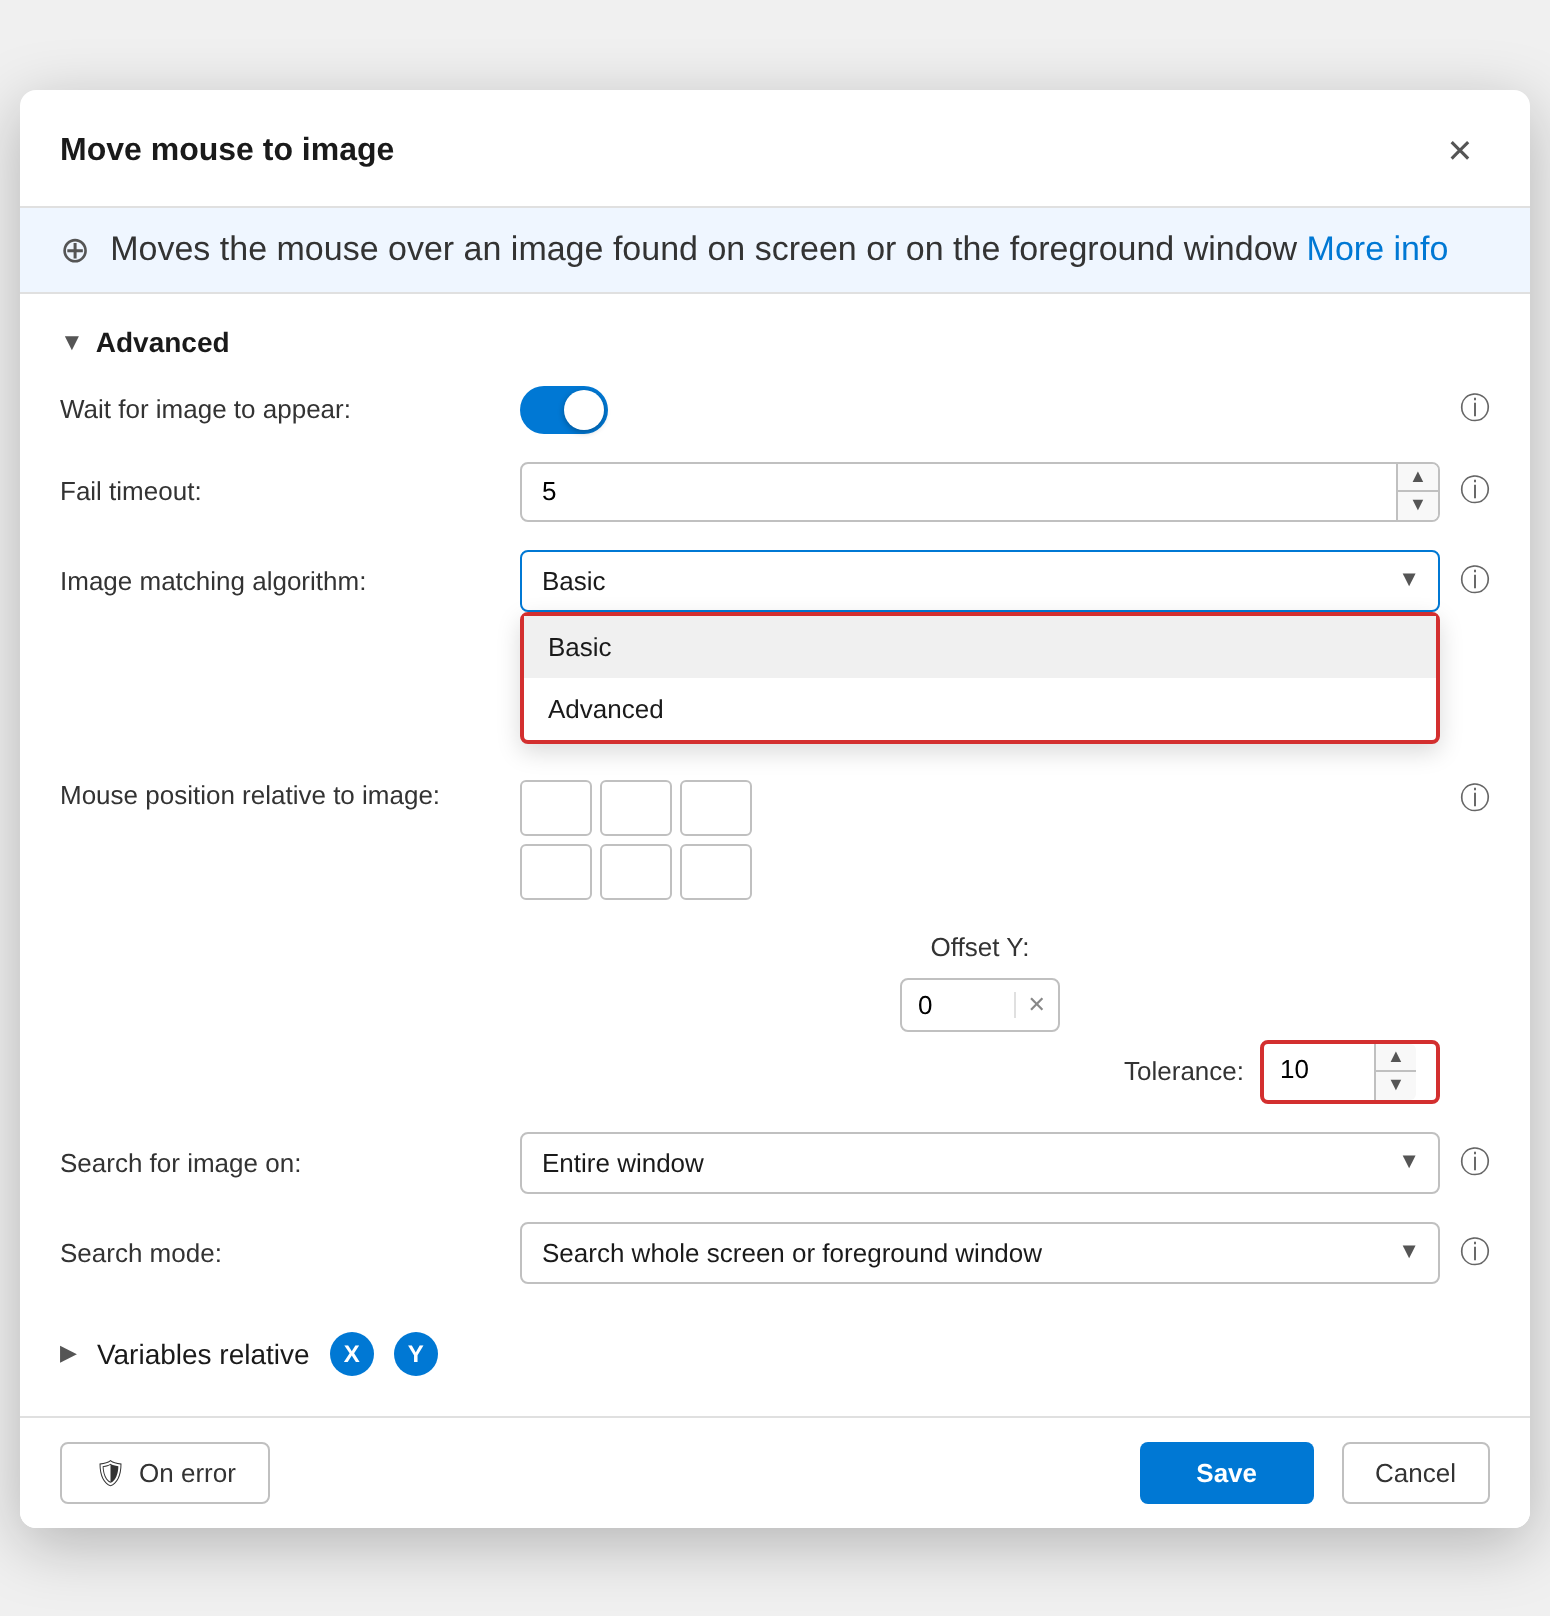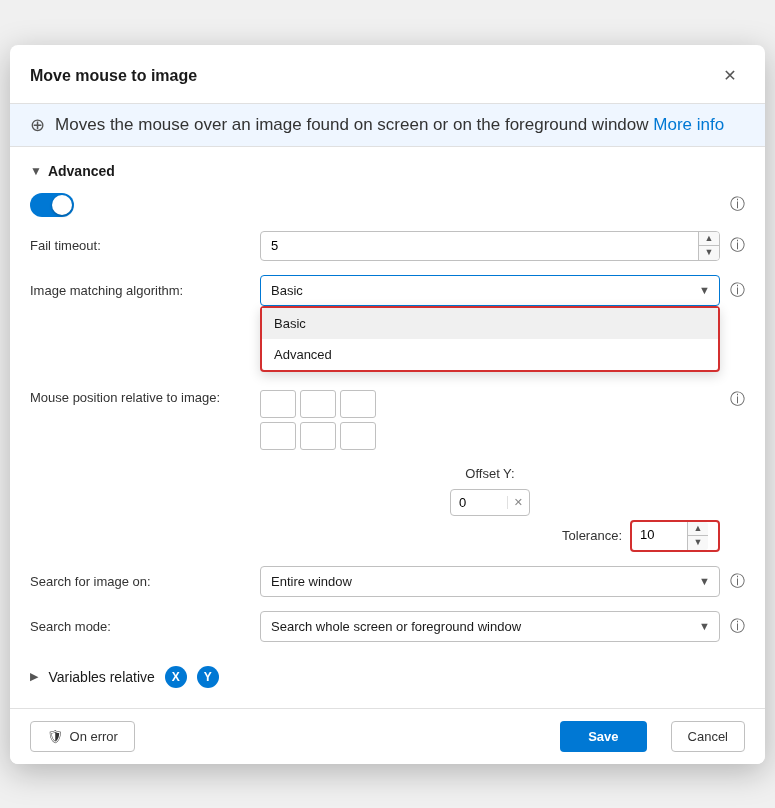--- a/index.html
+++ b/index.html
@@ -353,21 +353,21 @@
       display: flex;
       align-items: center;
       justify-content: space-between;
       padding: 12px 20px;
       border-top: 1px solid #e0e0e0;
       background: white;
     }
     .footer-left {}
     .footer-right {
       display: flex;
-      gap: 24px;
+      gap: 14px;
       justify-content: flex-end;
     }
     .btn-onerror {
       border: 1px solid #c0c0c0;
       background: white;
       border-radius: 4px;
       padding: 7px 16px;
       font-size: 13px;
       cursor: pointer;
       color: #333;
@@ -417,20 +417,21 @@
   </div>
 
   <div class="dialog-body">
 
     <div class="section-header">
       <span class="section-chevron">▼</span>
       <span class="section-title">Advanced</span>
     </div>
 
     <div class="form-row">
+      <span class="form-label">Wait for image to appear:</span>
       <div class="form-control toggle-container">
         <div class="toggle">
           <div class="toggle-knob"></div>
         </div>
       </div>
       <span class="info-icon">ⓘ</span>
     </div>
 
     <div class="form-row">
       <span class="form-label">Fail timeout:</span>

